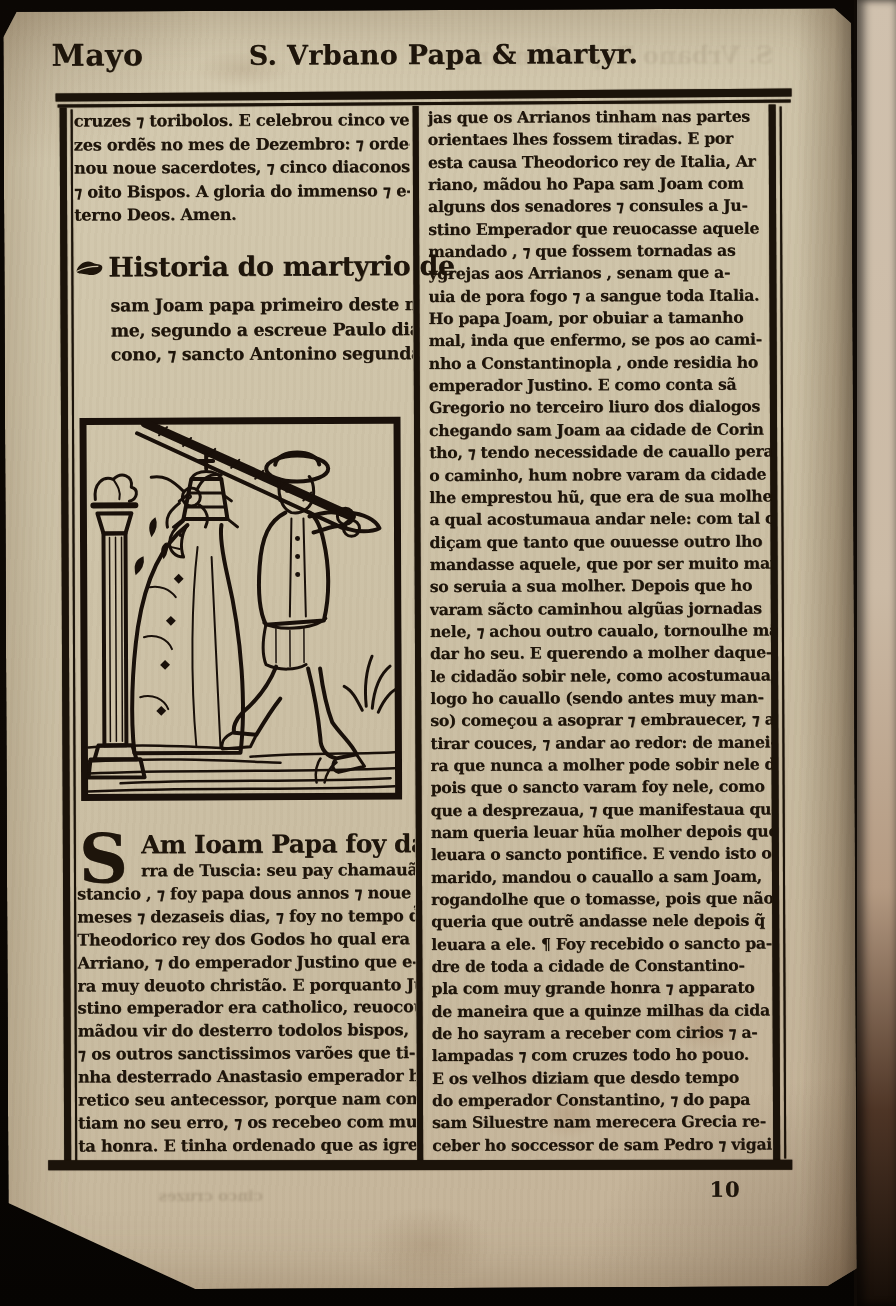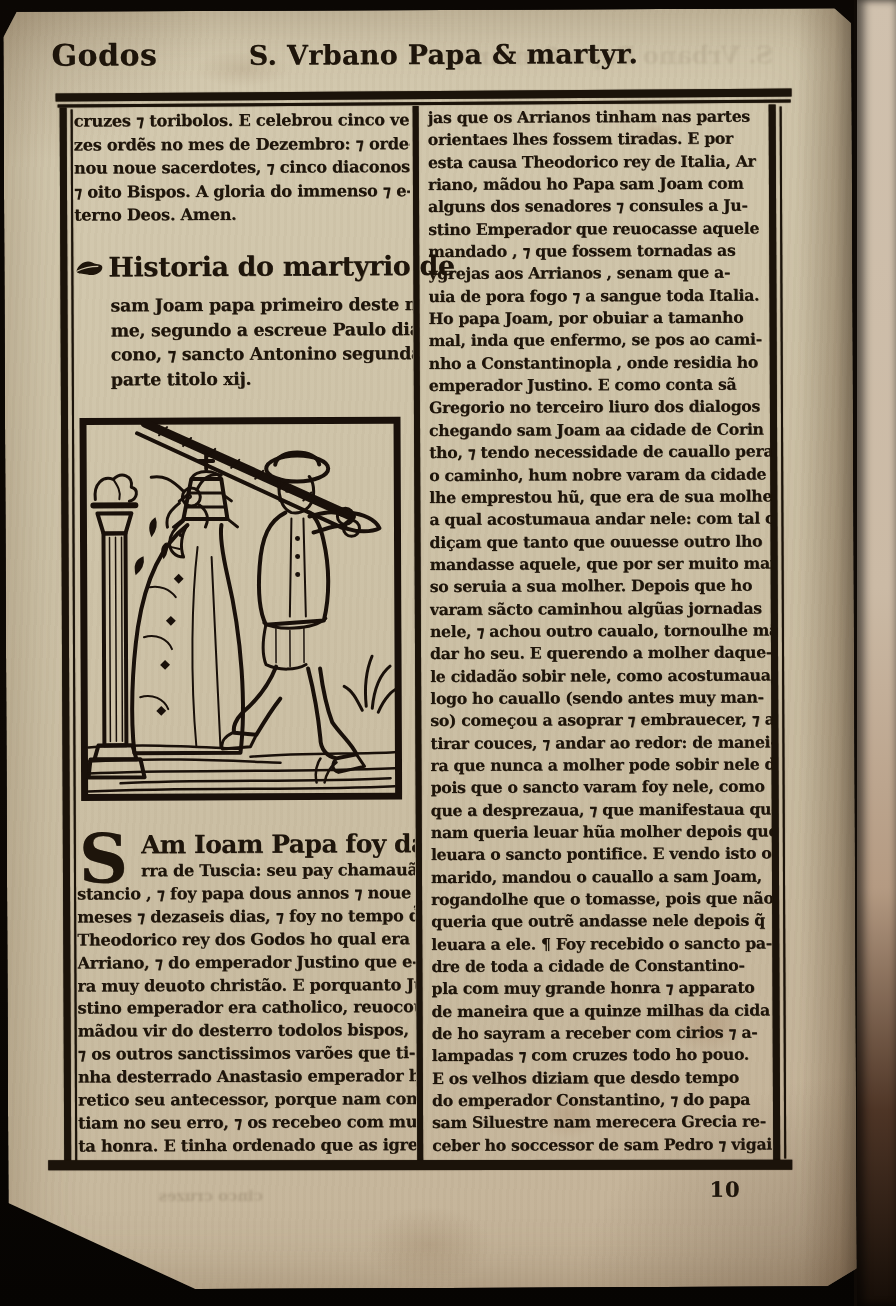--- a/index.html
+++ b/index.html
@@ -80,21 +80,21 @@
 <body>
 
 <div class="next-page"></div>
 
 <div class="page">
   <div class="stains"></div>
 
   <div class="ghost ghost-top">S. Vrbano Papa &amp; martyr.</div>
   <div class="ghost ghost-bottom">cinco cruzes</div>
 
-  <div class="hdr-month ink">Godos</div>
+  <div class="hdr-month ink">Mayo</div>
   <div class="hdr-title ink">S. Vrbano Papa &amp; martyr.</div>
 
   <div class="rule rule-top-a"></div>
   <div class="rule rule-top-b"></div>
   <div class="rule vrule-l-a"></div>
   <div class="rule vrule-l-b"></div>
   <div class="rule vrule-c"></div>
   <div class="rule vrule-r-a"></div>
   <div class="rule vrule-r-b"></div>
   <div class="rule rule-bottom"></div>
@@ -112,21 +112,20 @@
       <svg width="30" height="22" viewBox="0 0 30 22">
         <path d="M2 14 C4 6 12 2 18 5 C24 8 28 6 28 10 C28 15 20 19 13 17 C8 16 4 17 2 14 Z" fill="#1e150b"></path>
         <path d="M2 14 C8 11 16 9 24 9" stroke="#cec3a8" stroke-width="1.2" fill="none"></path>
       </svg>
     </span><span>Historia do martyrio de</span>
   </div>
   <div class="heading-sub ink">
       <div class="tl">sam Joam papa primeiro deste no</div>
       <div class="tl">me, segundo a escreue Paulo dia-</div>
       <div class="tl">cono, ⁊ sancto Antonino segunda</div>
-      <div class="tl">parte titolo xij.</div>
     </div>
 
   <div class="woodcut">
     <svg width="322" height="384" viewBox="0 0 322 384">
       <rect x="4" y="4" width="314" height="376" fill="none" stroke="#19100a" stroke-width="7"></rect>
 
       <path class="wl" d="M66 6 L272 100" stroke-width="9"></path>
       <path class="wl" d="M58 16 L264 112" stroke-width="4"></path>
       <path class="wl" d="M80 18 l8 -8 M104 29 l8 -8 M128 40 l8 -8 M152 51 l8 -8 M176 62 l8 -8 M200 73 l8 -8 M224 84 l8 -8" stroke-width="2"></path>
       <path class="wl" d="M268 96 C286 98 296 104 300 112 C292 116 278 116 266 112" stroke-width="4"></path>

